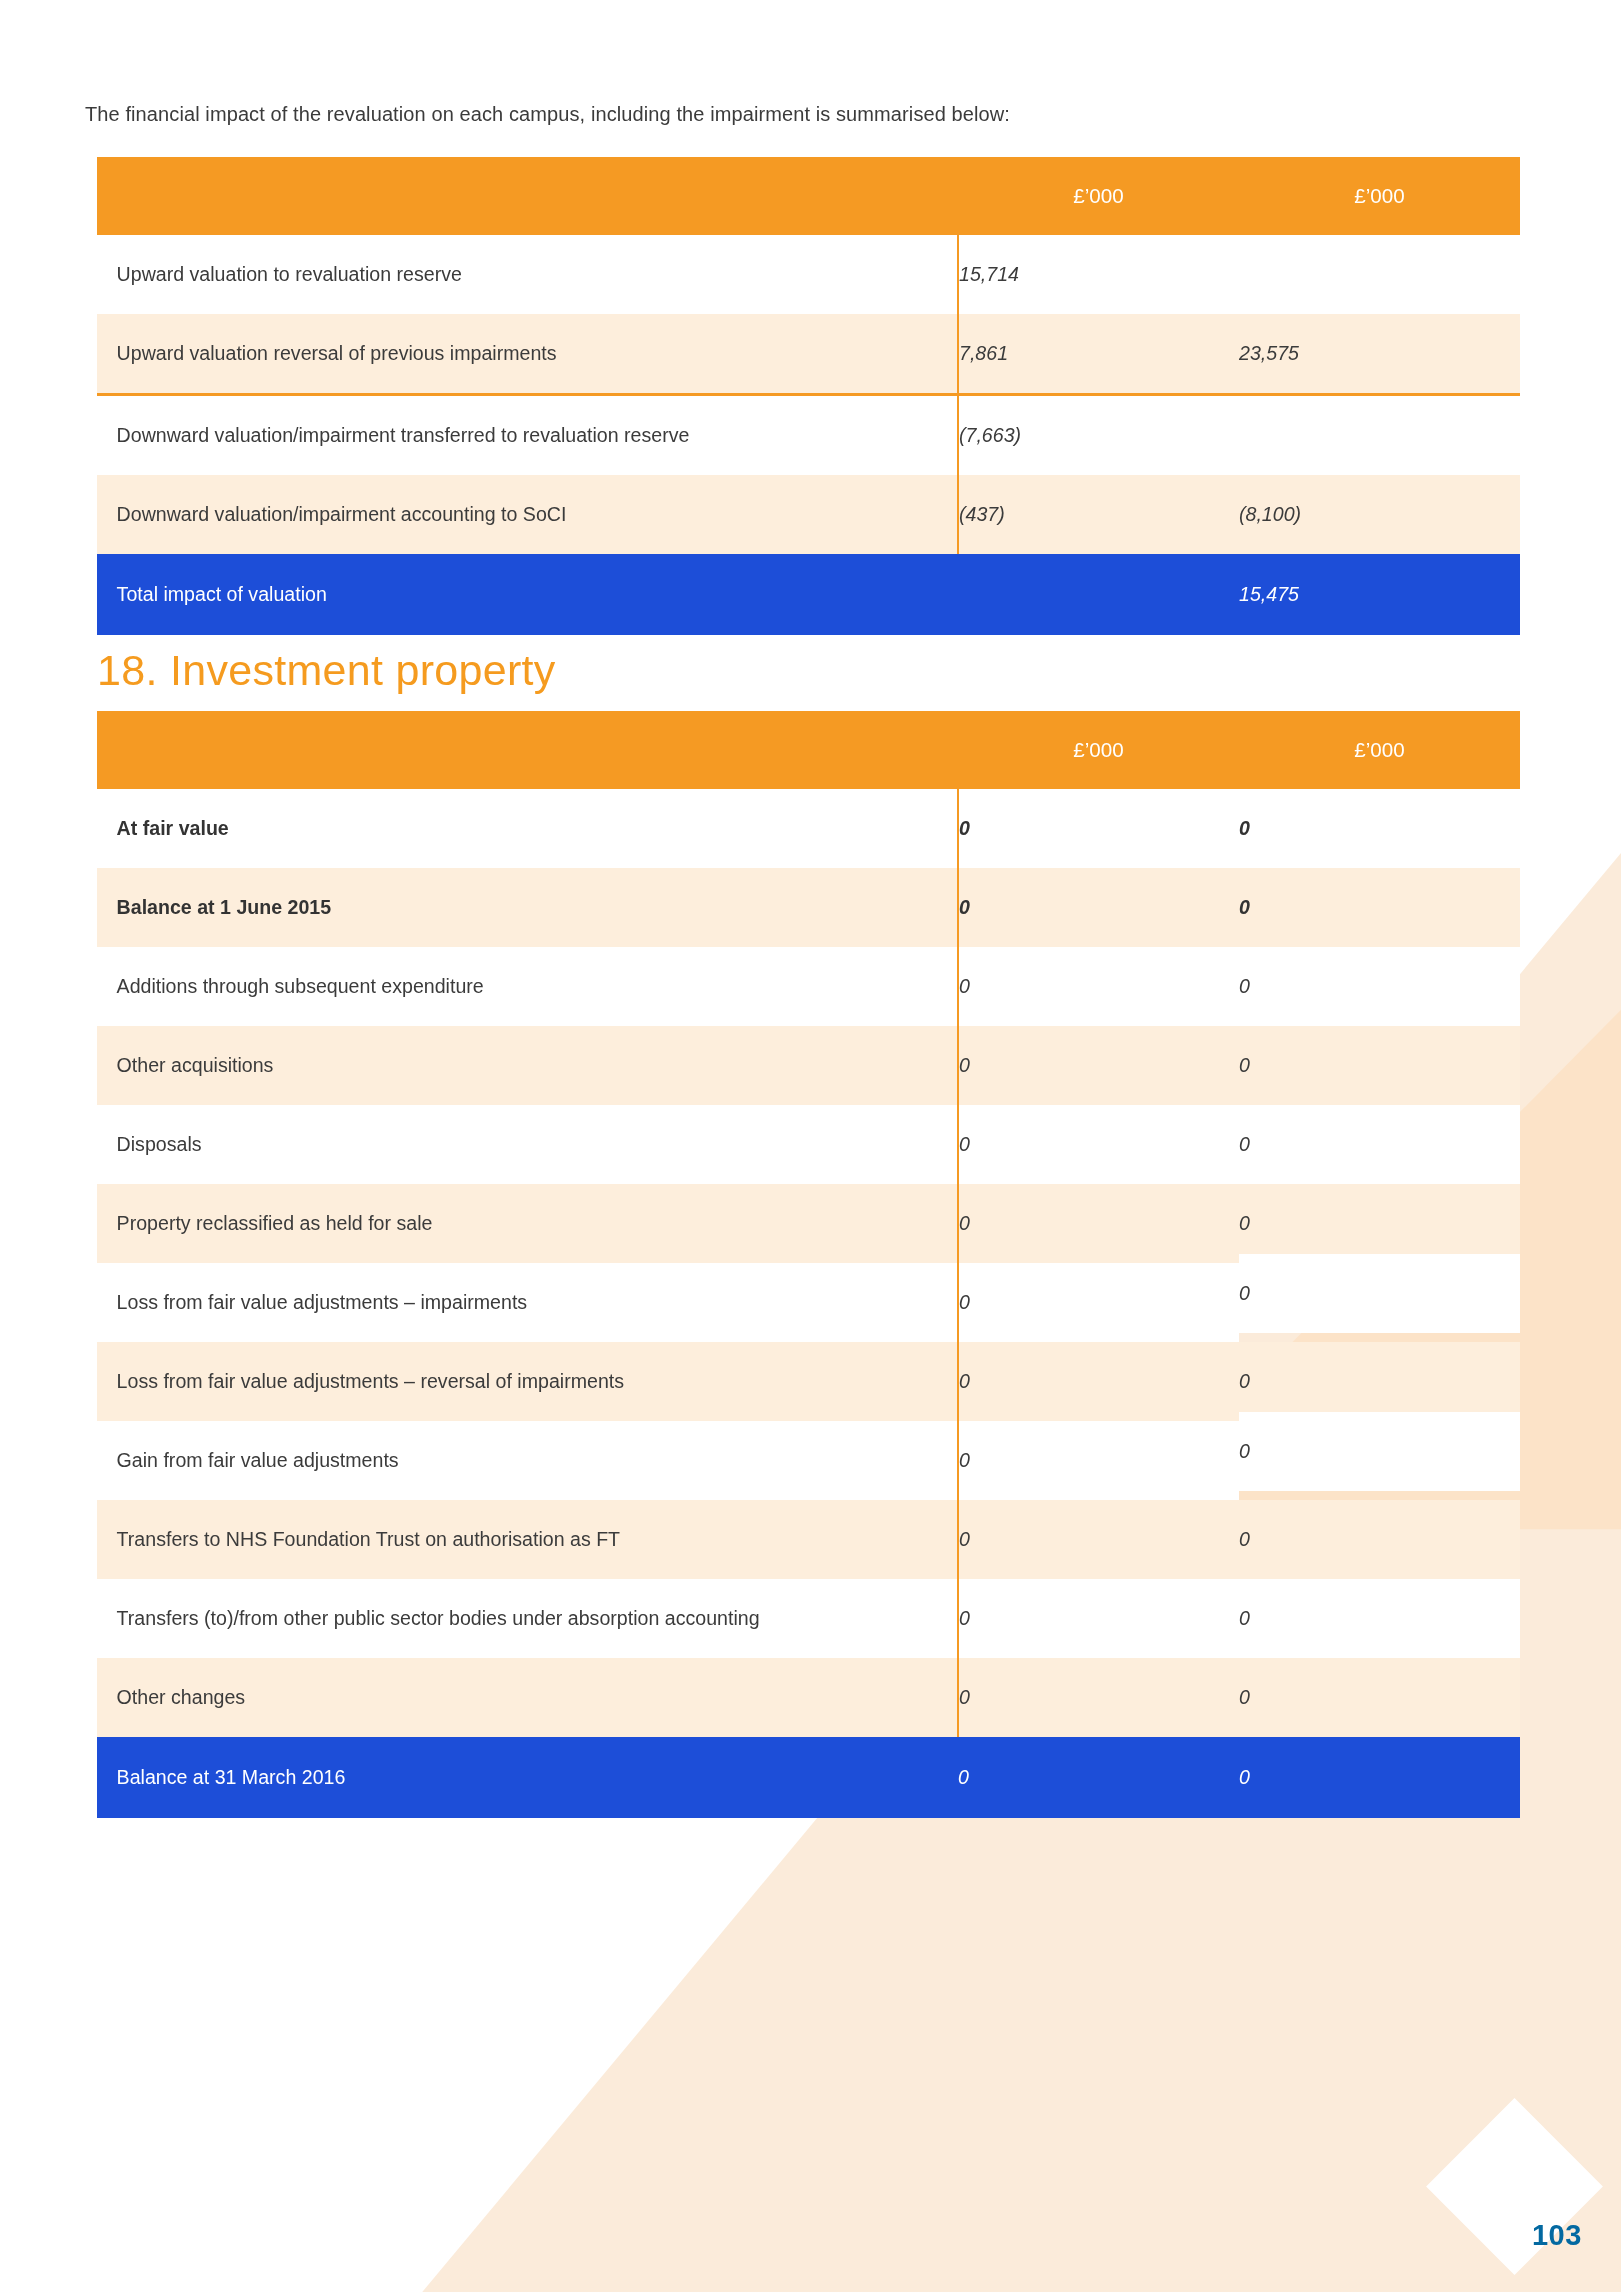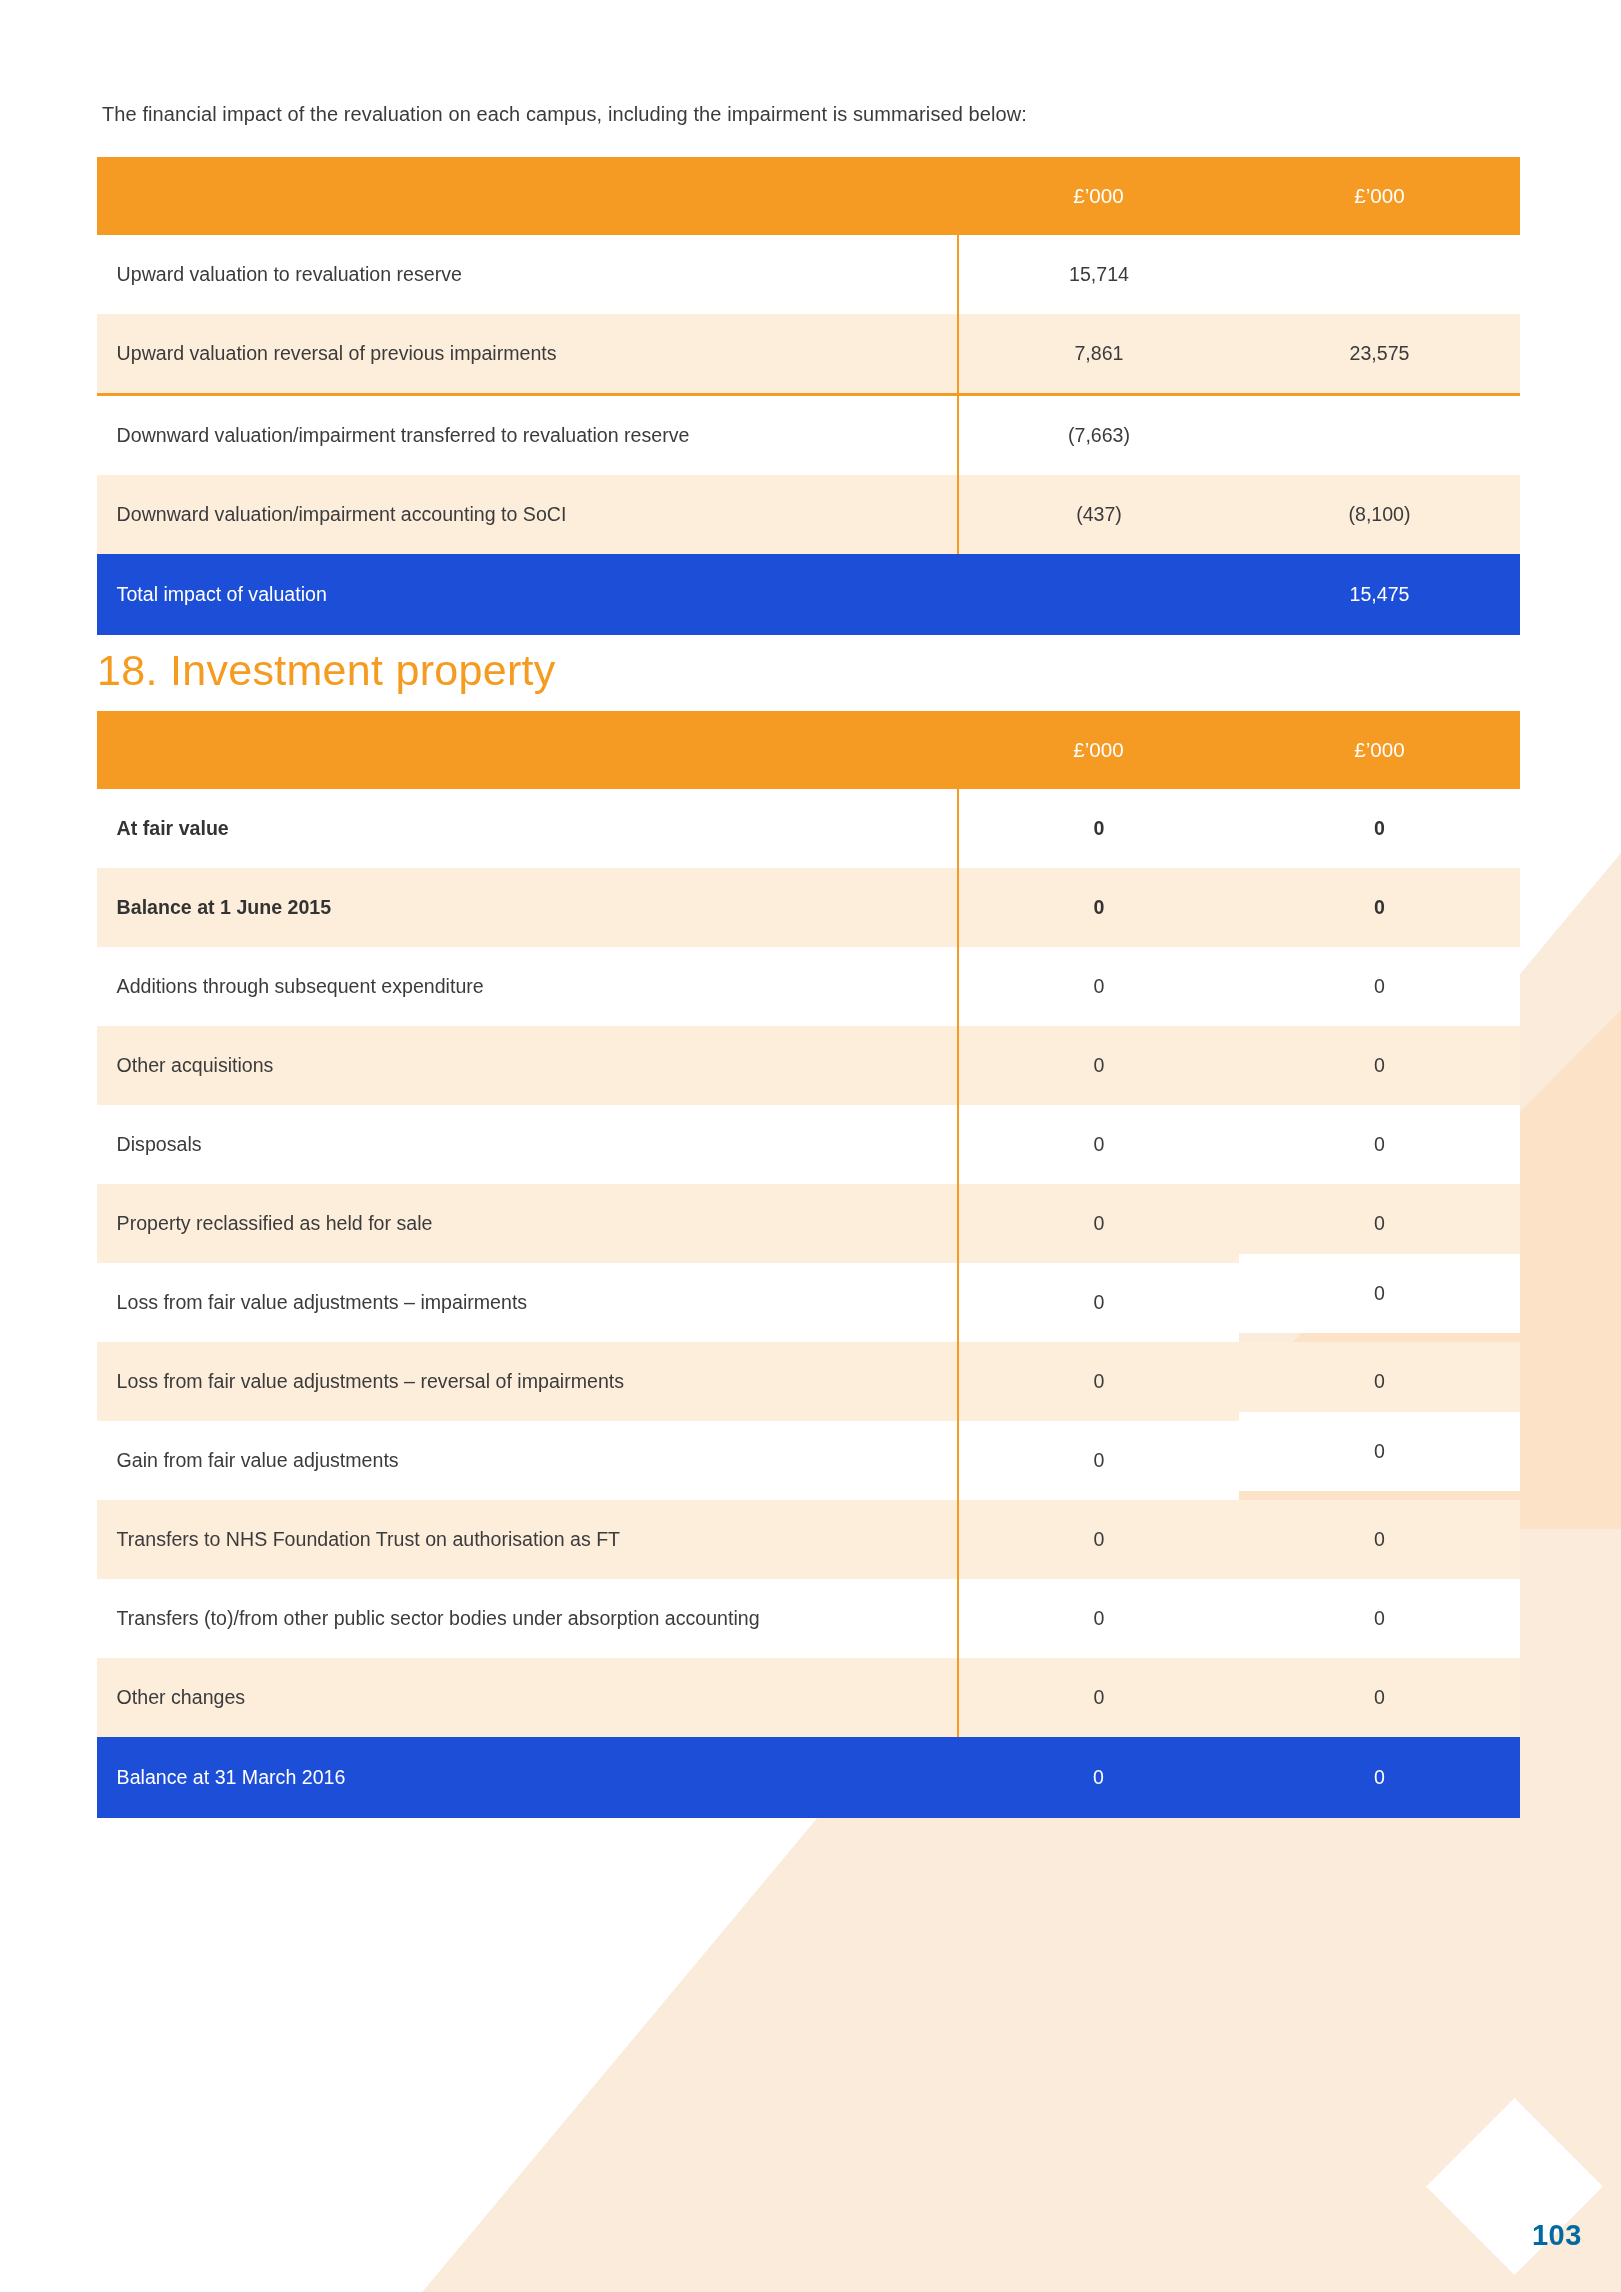--- a/index.html
+++ b/index.html
@@ -60,21 +60,21 @@
 
   
   #content {
     position: relative;
     z-index: 2;
     padding: 0;
   }
 
   .intro-text {
     position: absolute;
-    left: 102px;
+    left: 85px;
     top: 81px;
     width: 1372px;
     font-size: 20px;
     color: #3b3b3b;
     line-height: 1.3;
     letter-spacing: 0.1px;
   }
 
   .section-heading {
     position: absolute;
@@ -126,21 +126,22 @@
   }
   .fin-table tbody tr.alt td { background: #FDEEDC; }
 
   .fin-table td.c-label {
     text-align: left;
     padding-left: 19.6px;
     padding-right: 15.7px;
     line-height: 1.25;
   }
   .fin-table td.c-num {
-    text-align: center;
+    text-align: left;
+    font-style: italic;
   }
   
   .fin-table td.c-num.first-num,
   .fin-table thead th.first-num {
     border-left: 2.9px solid #F59A23;
   }
   .fin-table thead th.first-num { border-left: none; }
 
   
   .fin-table tr.rule-under td {

